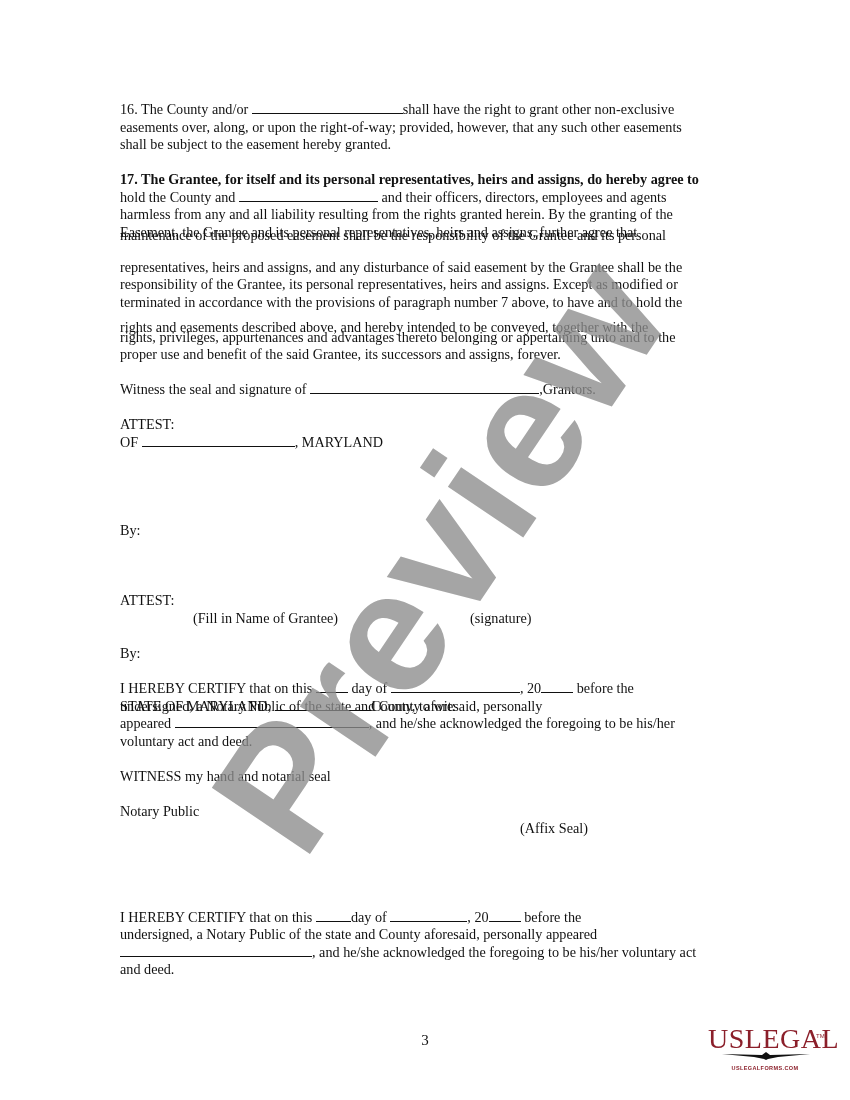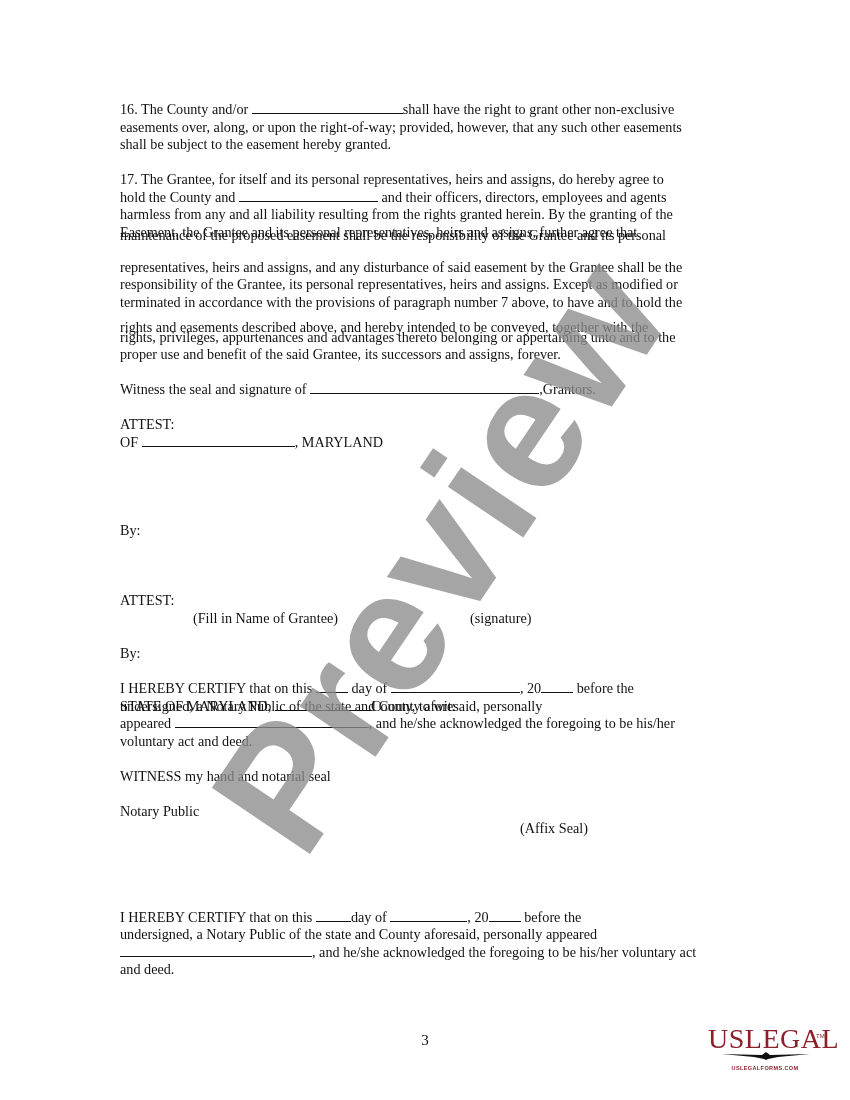--- a/index.html
+++ b/index.html
@@ -34,21 +34,21 @@
 </style>
 </head>
 <body>
 
 <div class="page">
 
   <div class="line" style="top:101px;"><span>16. The County and/or </span><span class="blank" style="width:151px;"></span><span>shall have the right to grant other non-exclusive</span></div>
   <div class="line" style="top:118.5px;">easements over, along, or upon the right-of-way; provided, however, that any such other easements</div>
   <div class="line" style="top:136px;">shall be subject to the easement hereby granted.</div>
 
-  <div class="line" style="top:171px;">17. The Grantee, for itself and its personal representatives, heirs and assigns, do hereby agree to</div>
+  <div class="line" style="top:171px;font-weight:bold;">17. The Grantee, for itself and its personal representatives, heirs and assigns, do hereby agree to</div>
   <div class="line" style="top:206px;">harmless from any and all liability resulting from the rights granted herein. By the granting of the</div>
   <div class="line" style="top:188.5px;"><span>hold the County and </span><span class="blank" style="width:139px;"></span><span> and their officers, directors, employees and agents</span></div>
   <div class="line" style="top:223.5px;">Easement, the Grantee and its personal representatives, heirs and assigns, further agree that</div>
   <div class="line" style="top:227px;">maintenance of the proposed easement shall be the responsibility of the Grantee and its personal</div>
   <div class="line" style="top:258.5px;">representatives, heirs and assigns, and any disturbance of said easement by the Grantee shall be the</div>
   <div class="line" style="top:276px;text-align:center;">responsibility of the Grantee, its personal representatives, heirs and assigns. Except as modified or</div>
   <div class="line" style="top:293.5px;">terminated in accordance with the provisions of paragraph number 7 above, to have and to hold the</div>
   <div class="line" style="top:311px;margin-top:8px;">rights and easements described above, and hereby intended to be conveyed, together with the</div>
   <div class="line" style="top:346px;">proper use and benefit of the said Grantee, its successors and assigns, forever.</div>
   <div class="line" style="top:328.5px;">rights, privileges, appurtenances and advantages thereto belonging or appertaining unto and to the</div>

